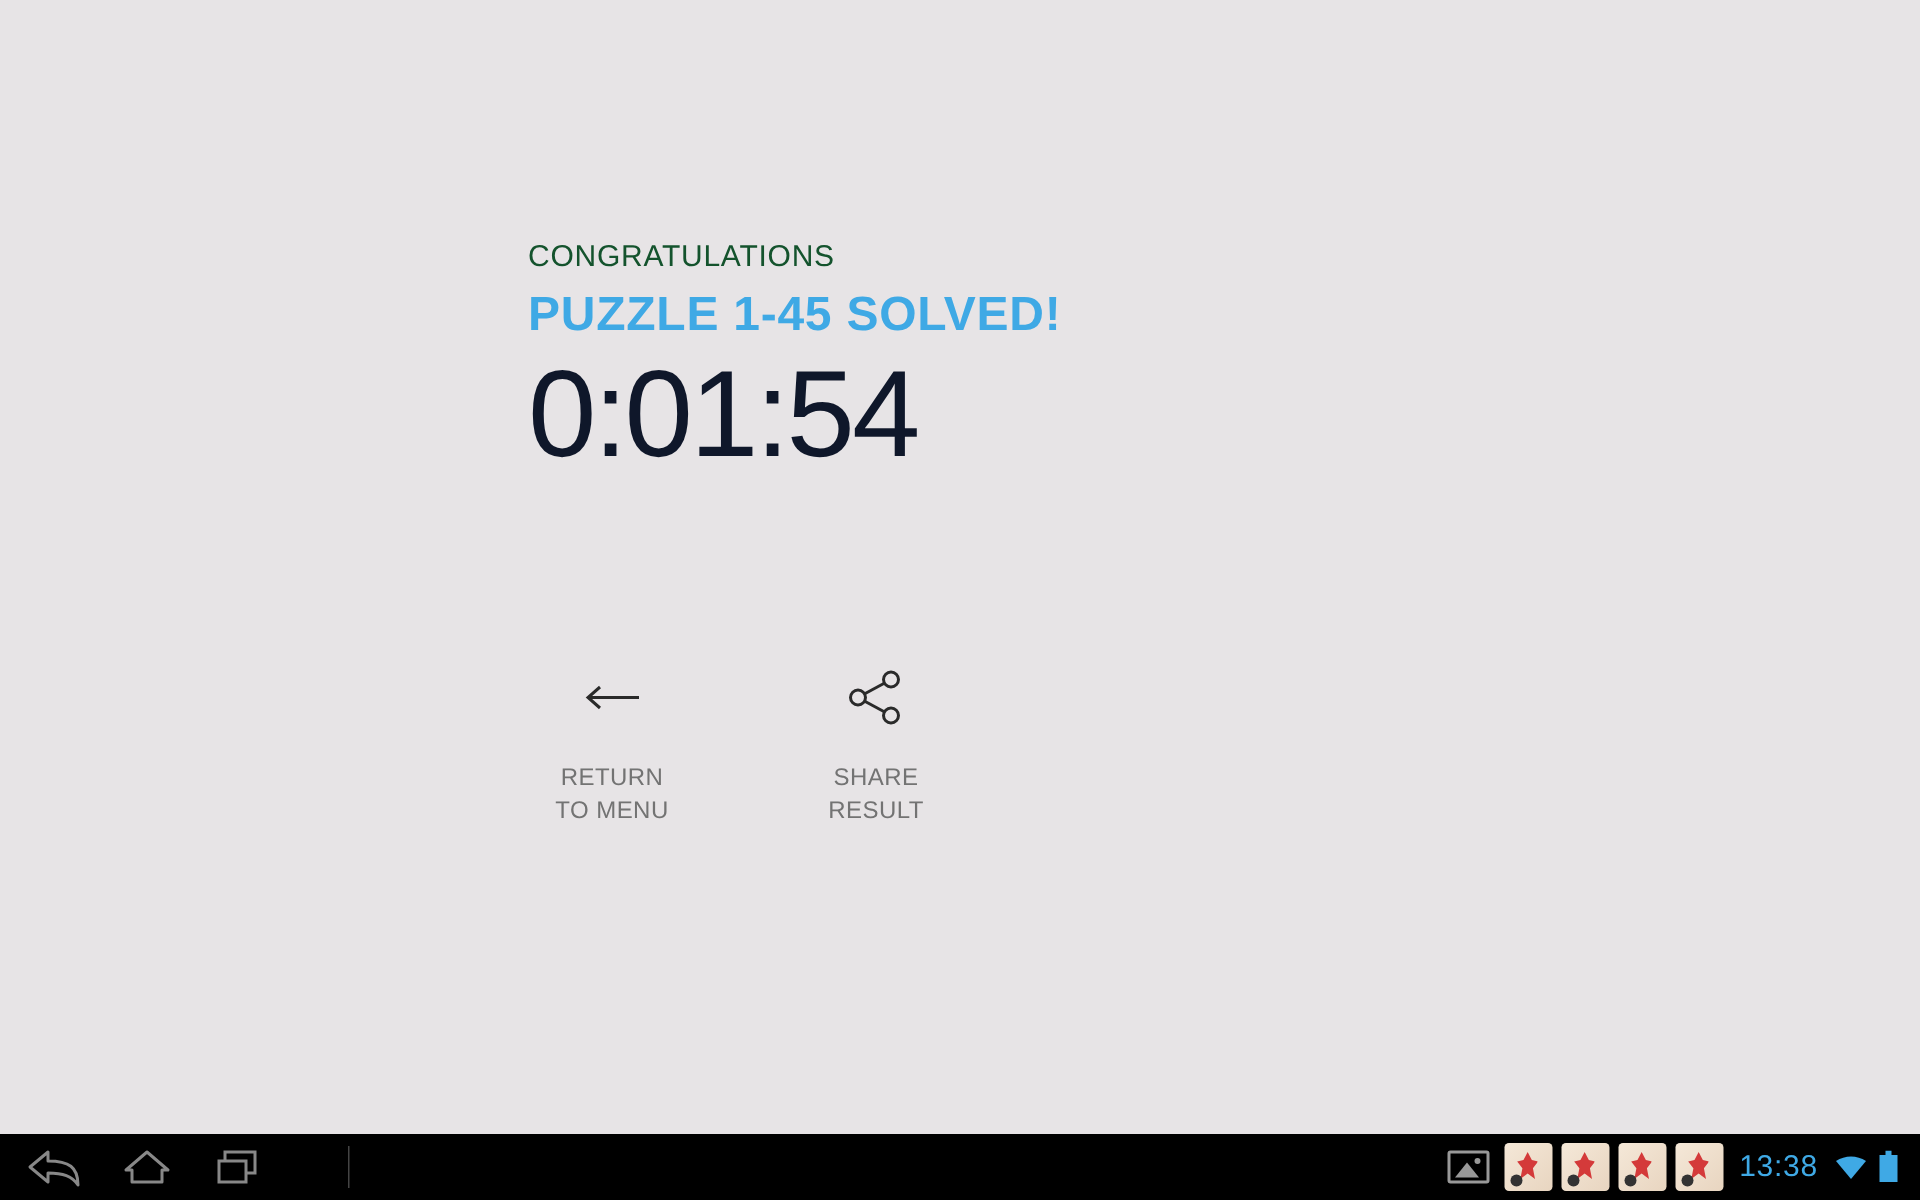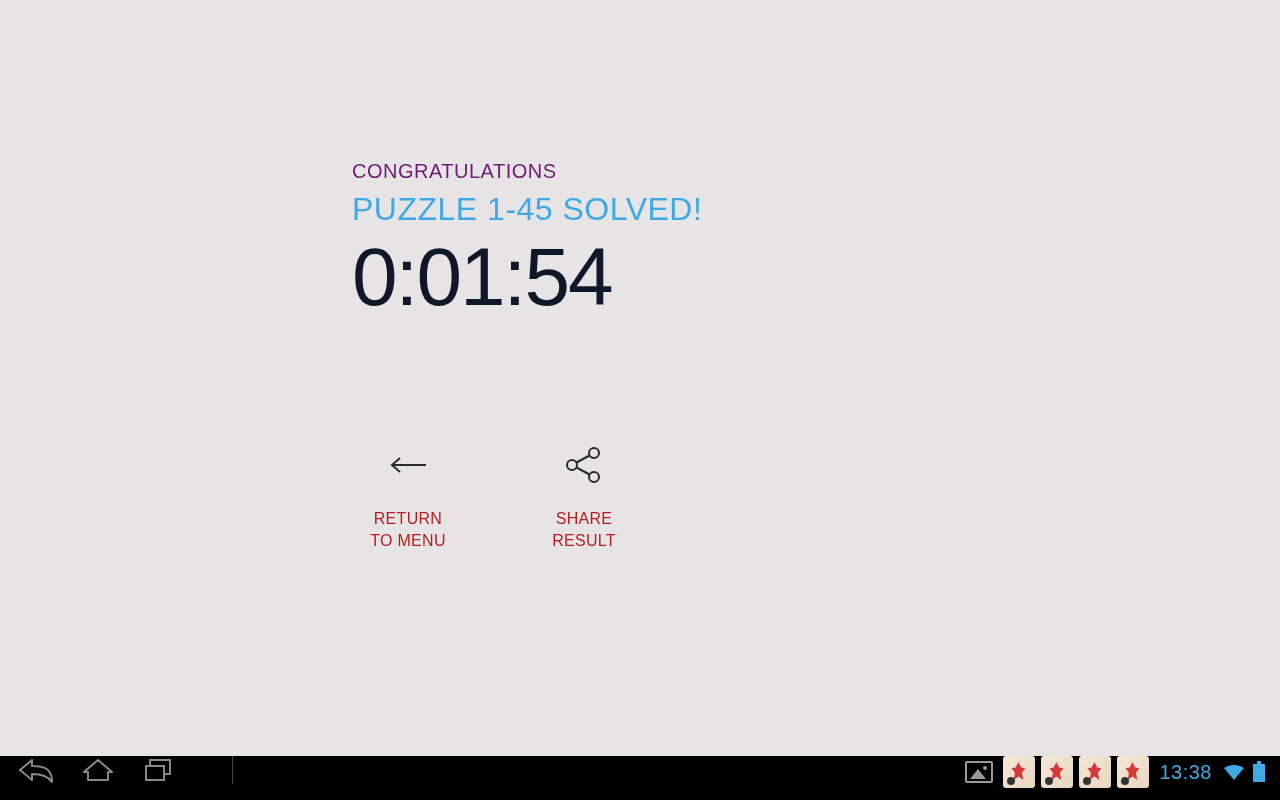--- a/index.html
+++ b/index.html
@@ -20,27 +20,27 @@
     .main-content {
       position: absolute;
       left: 352px;
       top: 160px;
     }
     
     .congrats-label {
       font-size: 20px;
       font-weight: 400;
       letter-spacing: 0.5px;
-      color: #701a75;
+      color: #14532d;
       margin-bottom: 8px;
     }
     
     .solved-label {
       font-size: 32px;
-      font-weight: 400;
+      font-weight: 700;
       letter-spacing: 0.5px;
       color: #3fa9e5;
       margin-bottom: 2px;
     }
     
     .timer-label {
       font-size: 82px;
       font-weight: 300;
       color: #0f172a;
       letter-spacing: -2px;
@@ -66,36 +66,36 @@
       height: 50px;
       display: flex;
       align-items: center;
       justify-content: center;
       margin-bottom: 18px;
     }
     
     .action-label {
       font-size: 16px;
       font-weight: 400;
-      color: #b91c1c;
+      color: #737373;
       text-align: center;
       line-height: 1.35;
       white-space: pre-line;
       letter-spacing: 0.3px;
     }
     
     .nav-bar {
       position: absolute;
       bottom: 0;
       left: 0;
       right: 0;
       height: 44px;
       background: #000;
       display: flex;
-      align-items: flex-start;
+      align-items: center;
       padding: 0 8px;
     }
     
     .nav-left {
       display: flex;
       align-items: center;
       gap: 28px;
       padding-left: 10px;
     }
     

